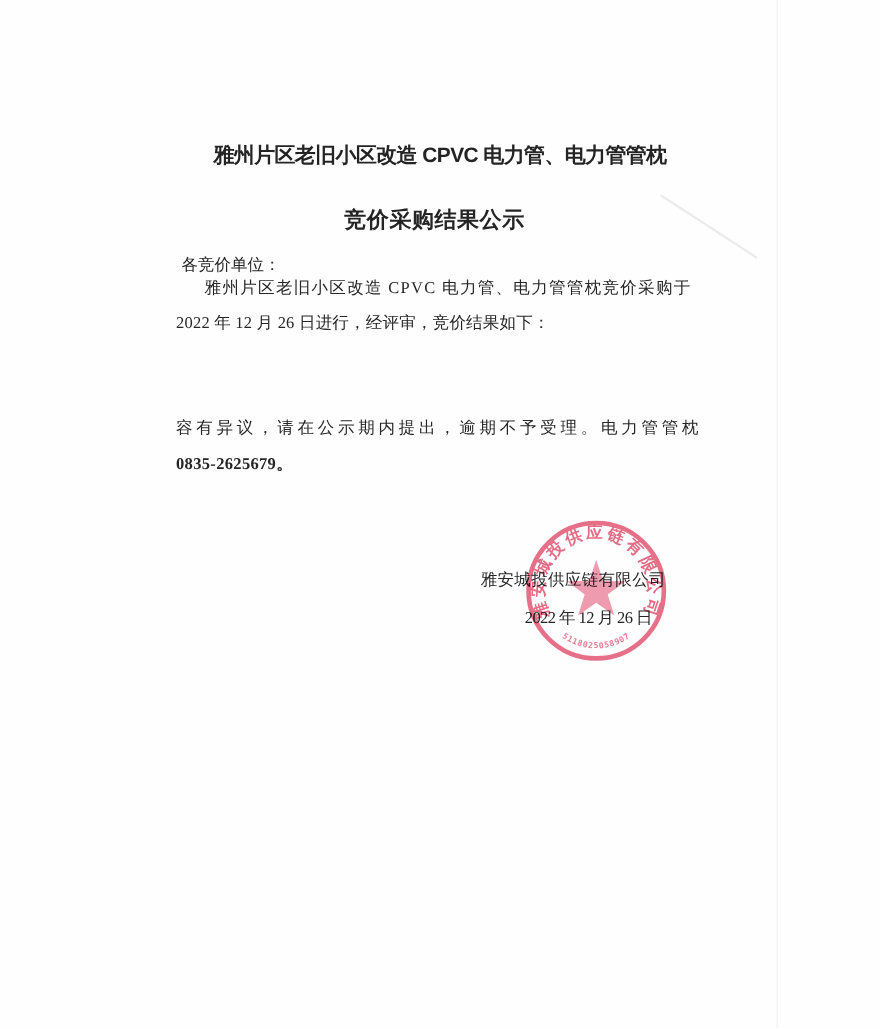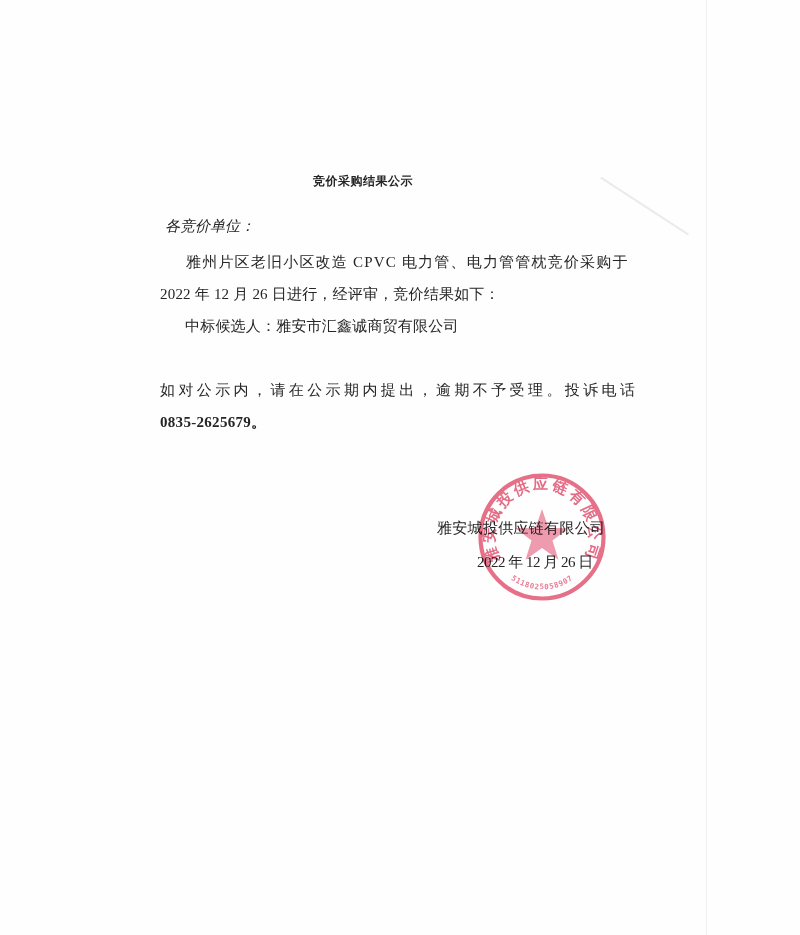--- a/index.html
+++ b/index.html
@@ -28,30 +28,30 @@
   }
   .title-1 {
     top: 130px;
     left: 0;
     width: 800px;
     text-align: center;
     font-size: 19px;
     letter-spacing: -0.5px;
   }
   .title-2 {
-    top: 174px;
+    top: 188px;
     left: 313px;
-    font-size: 12px;
+    font-size: 20px;
     letter-spacing: 0.5px;
   }
   .body-line {
     font-size: 15px;
     color: #262626;
   }
-  .l1 { top: 217px; left: 165px; font-style: italic; }
+  .l1 { top: 232px; left: 165px; }
   .l2 { top: 253px; left: 186px; letter-spacing: 1.2px; }
   .l3 { top: 285px; left: 160px; letter-spacing: 0.2px; text-align: right; }
   .l4 { top: 317px; left: 185px; letter-spacing: 0.2px; }
   .l5 { top: 349px; left: 189px; letter-spacing: 0.4px; }
   .l6 { top: 381px; left: 160px; letter-spacing: 3.4px; }
   .l7 { top: 413px; left: 160px; letter-spacing: 0.3px; font-weight: bold; }
   .sig-line {
     font-size: 15px;
     color: #262626;
   }
@@ -98,27 +98,27 @@
   }
 </style>
 </head>
 <body>
 
 <div class="page">
 
   <div class="scan-streak"></div>
   <div class="scan-vline"></div>
 
+  <div class="line doc-title title-1">雅州片区老旧小区改造 CPVC 电力管、电力管管枕</div>
   <div class="line doc-title title-2">竞价采购结果公示</div>
 
   <div class="line body-line l1">各竞价单位：</div>
   <div class="line body-line l2">雅州片区老旧小区改造 CPVC 电力管、电力管管枕竞价采购于</div>
   <div class="line body-line l3">2022 年 12 月 26 日进行，经评审，竞价结果如下：</div>
-  <div class="line body-line l4">中标候选人：雅安市汇鑫诚商贸有限公司</div>
-  <div class="line body-line l6">如对公示内，请在公示期内提出，逾期不予受理。投诉电话</div>
+  <div class="line body-line l6">容有异议，请在公示期内提出，逾期不予受理。电力管管枕</div>
   <div class="line body-line l7">0835-2625679。</div>
 
   <div class="line sig-line sig-company">雅安城投供应链有限公司</div>
   <div class="line sig-line sig-date">2022 年 12 月 26 日</div>
 
   <svg class="stamp" viewBox="-75 -75 150 150">
     <defs>
       <path id="arcTop" d="M -44.9 16.35 A 47.8 47.8 0 1 1 44.9 16.35" fill="none"></path>
       <path id="arcBot" d="M -33.7 40.2 A 52.5 52.5 0 0 0 33.7 40.2" fill="none"></path>
     </defs>

